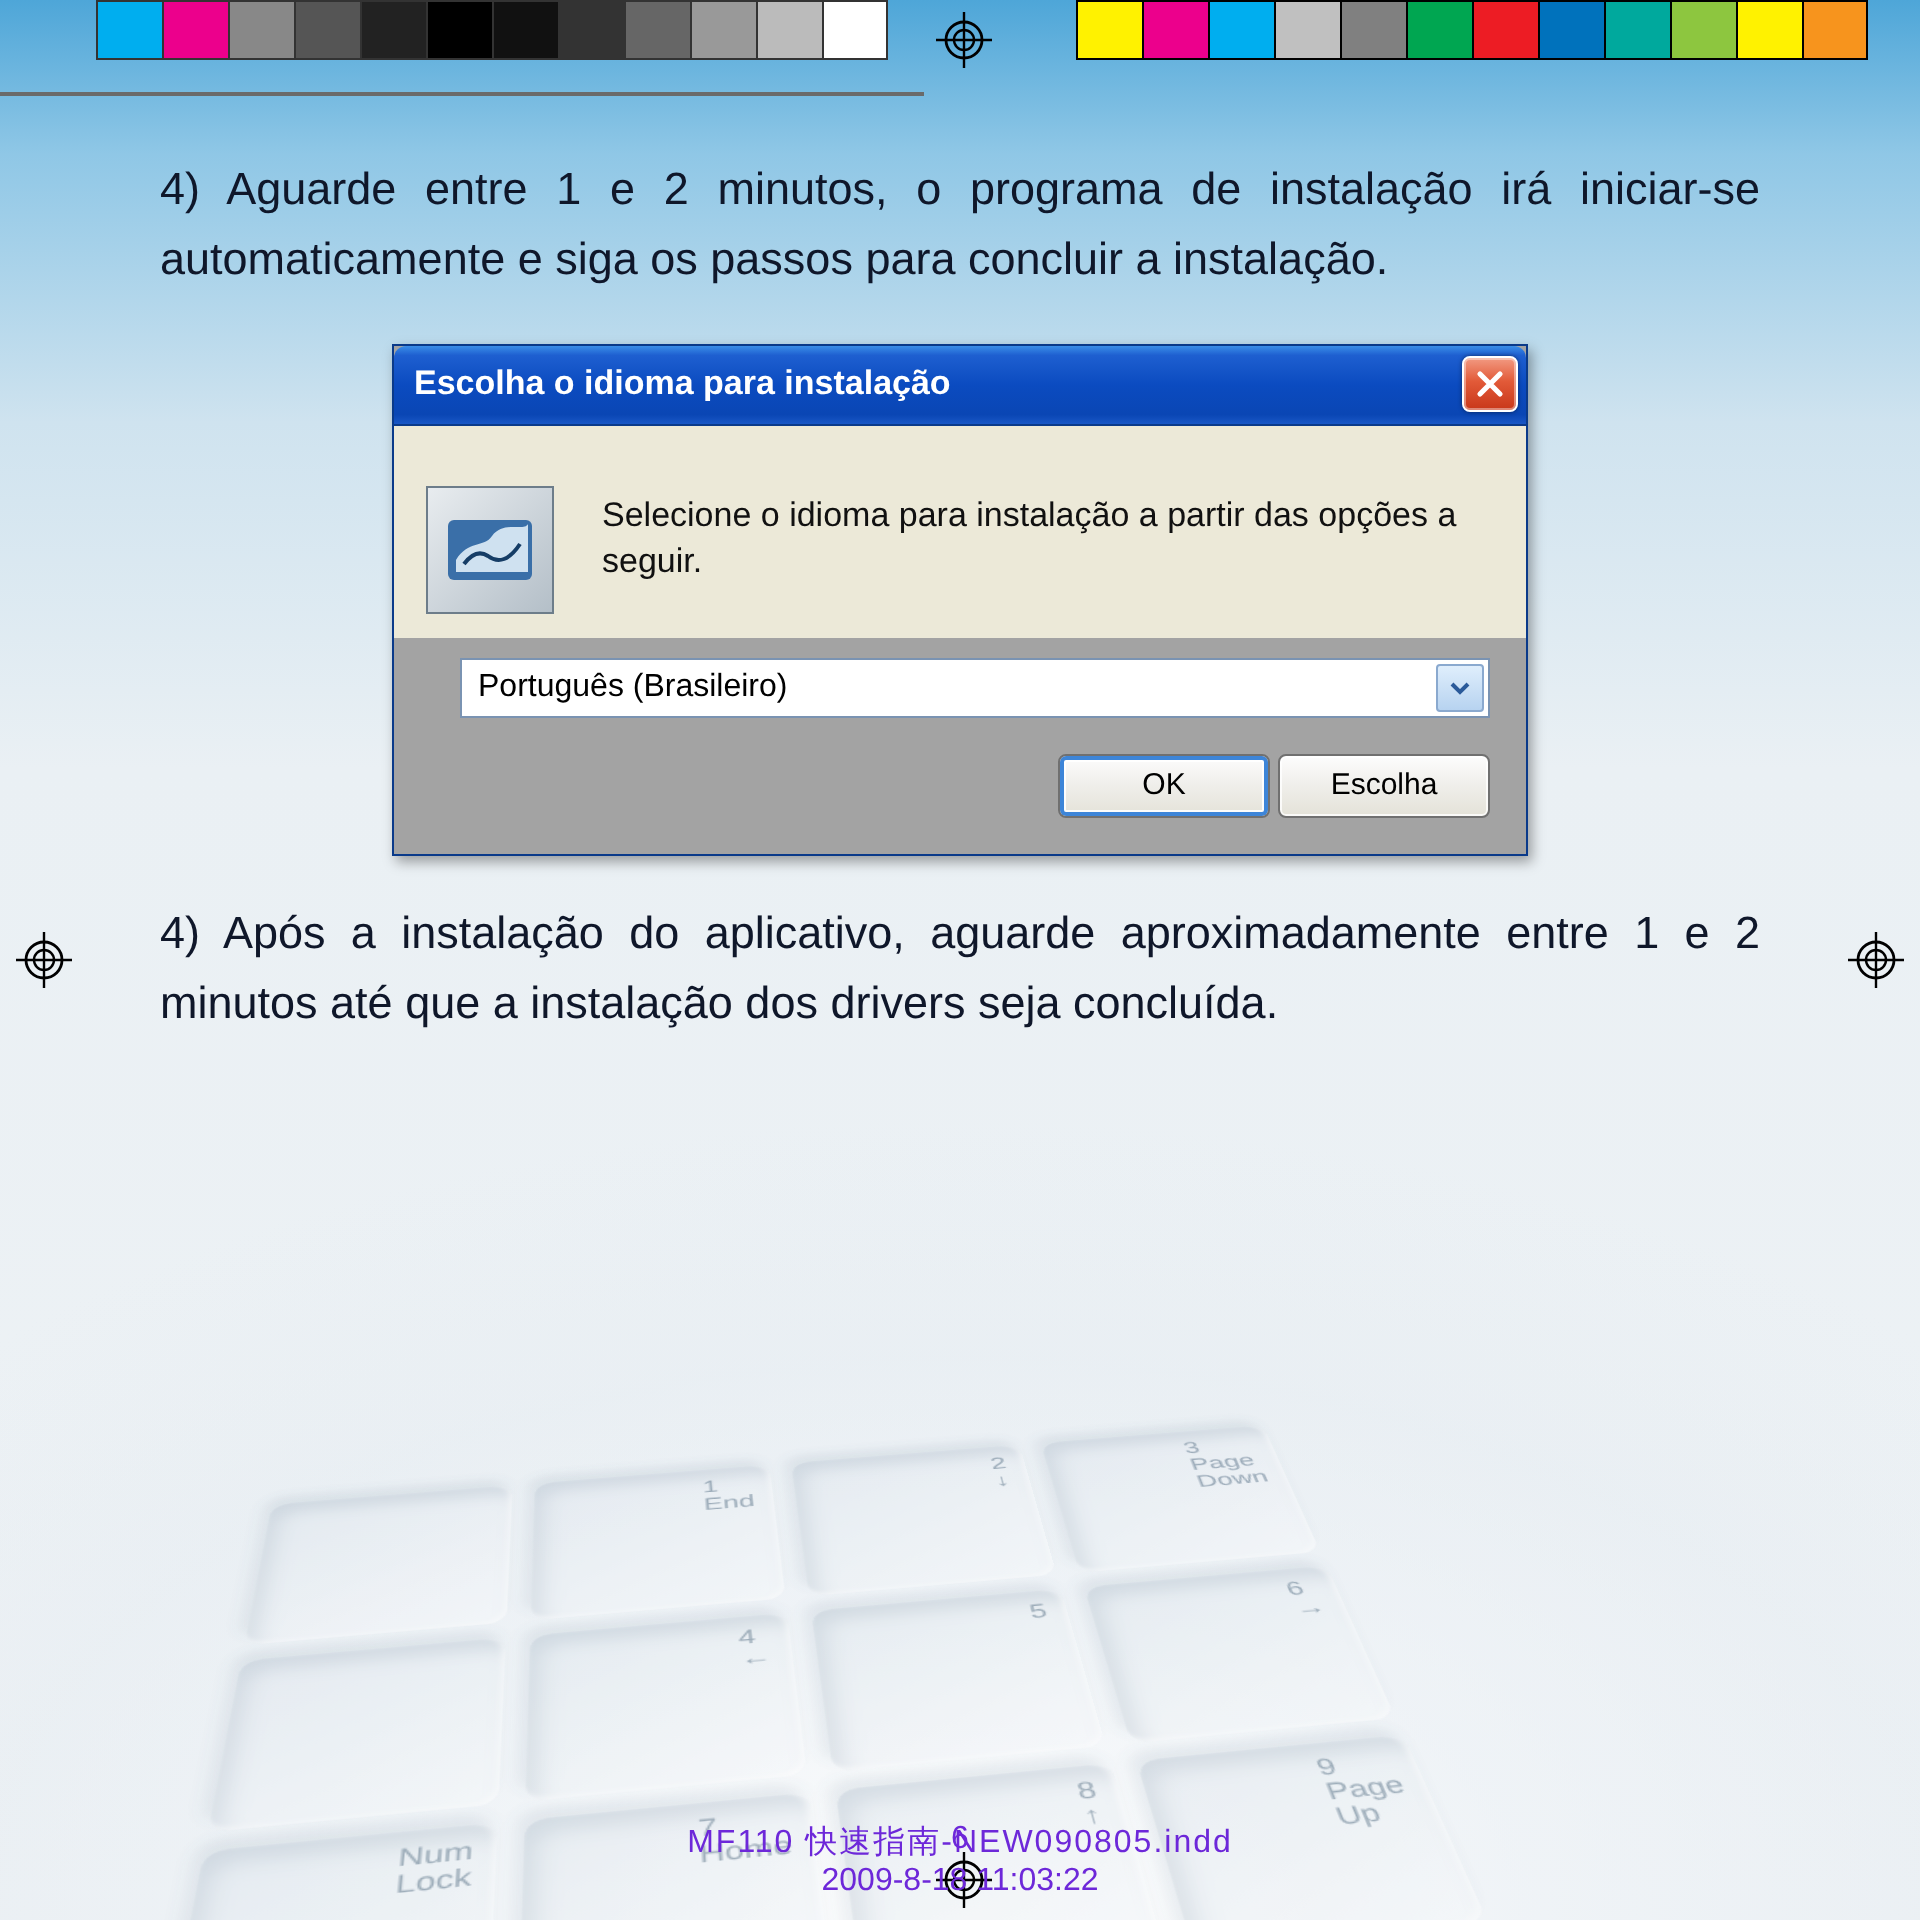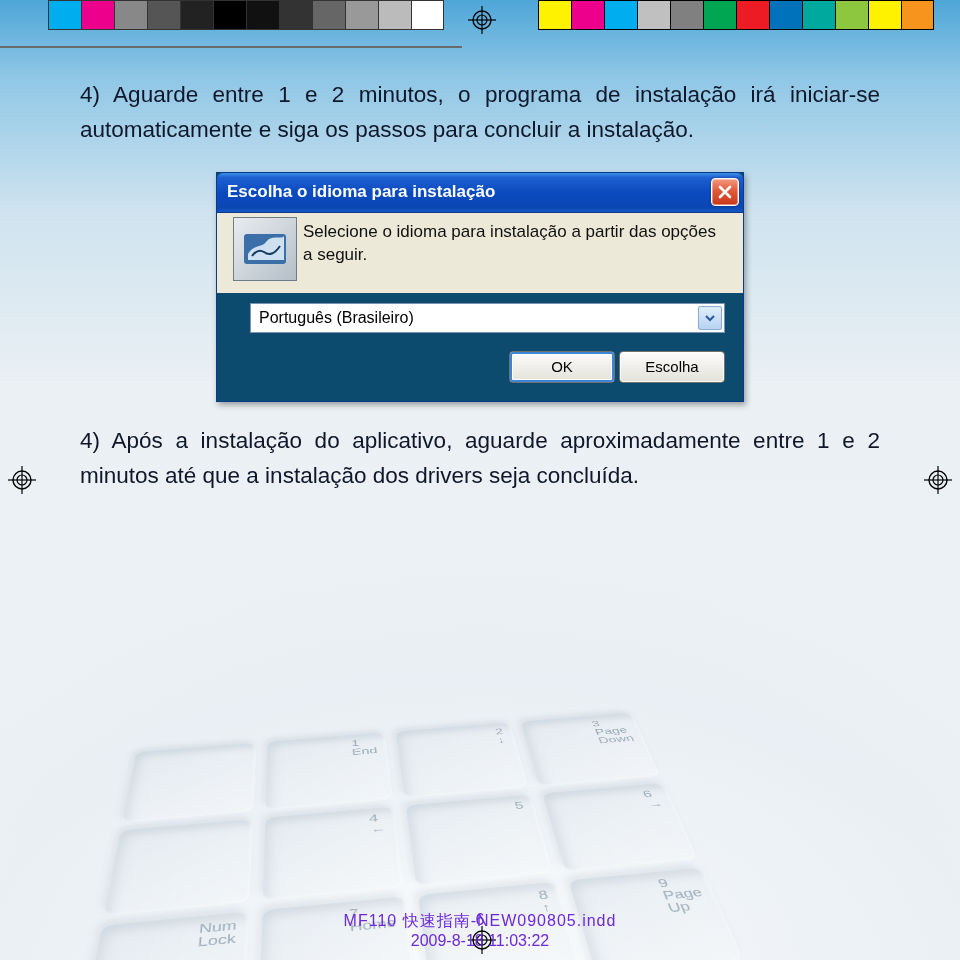--- a/index.html
+++ b/index.html
@@ -84,22 +84,22 @@
     line-height: 1.55;
     text-align: justify;
     margin-bottom: 24px;
   }
   .dialog-wrap {
     display: flex;
     justify-content: center;
     margin: 10px 0 22px 0;
   }
   .dialog {
-    width: 528px;
-    background: #0c4a6e;
+    width: 568px;
+    background: #a3a3a3;
     border: 1px solid #0a3a8a;
     box-shadow: 2px 3px 6px rgba(0,0,0,0.35);
     font-family: Tahoma, Arial, sans-serif;
     font-size: 15px;
   }
   .titlebar {
     height: 40px;
     background: linear-gradient(180deg, #3a8ee8 0%, #1e5fd0 12%, #0b4bc0 50%, #0a46b4 88%, #1957c6 100%);
     display: flex;
     align-items: center;
@@ -115,22 +115,22 @@
     width: 28px; height: 28px;
     background: linear-gradient(180deg, #f29a82 0%, #e25a38 45%, #c8371a 100%);
     border: 1px solid #fff;
     border-radius: 4px;
     display: flex; align-items: center; justify-content: center;
     box-shadow: inset 0 0 0 1px rgba(255,255,255,0.4), 0 0 2px rgba(0,0,0,0.5);
   }
   .close-btn svg { width: 16px; height: 16px; }
   .dialog-body {
     display: flex;
-    padding: 4px 18px 12px 16px;
-    gap: 6px;
+    padding: 30px 18px 12px 16px;
+    gap: 24px;
     background: #ece9d8;
   }
   .dlg-icon {
     width: 64px; height: 64px;
     flex: none;
     background: linear-gradient(135deg, #e8ecef, #b4bfc8);
     border: 1px solid #6d7d8a;
     display:flex; align-items:center; justify-content:center;
   }
   .dlg-icon svg { width: 46px; height: 46px; }

